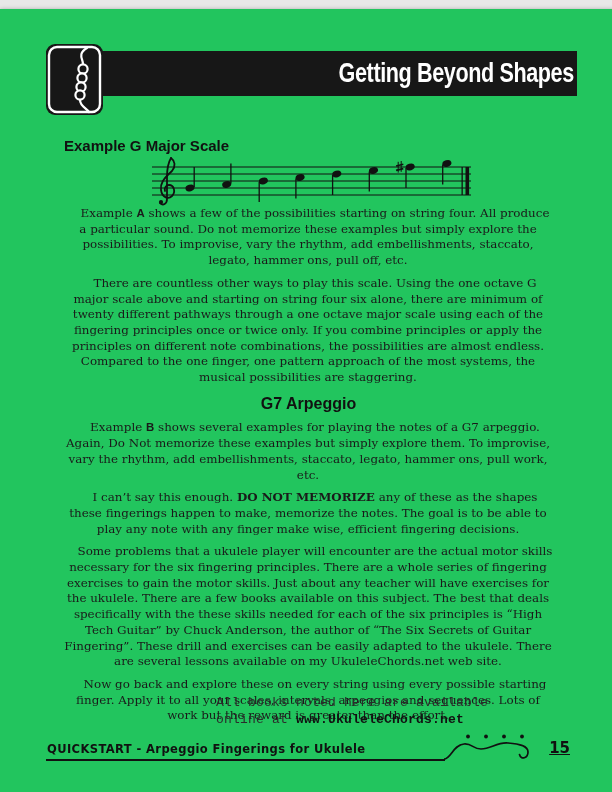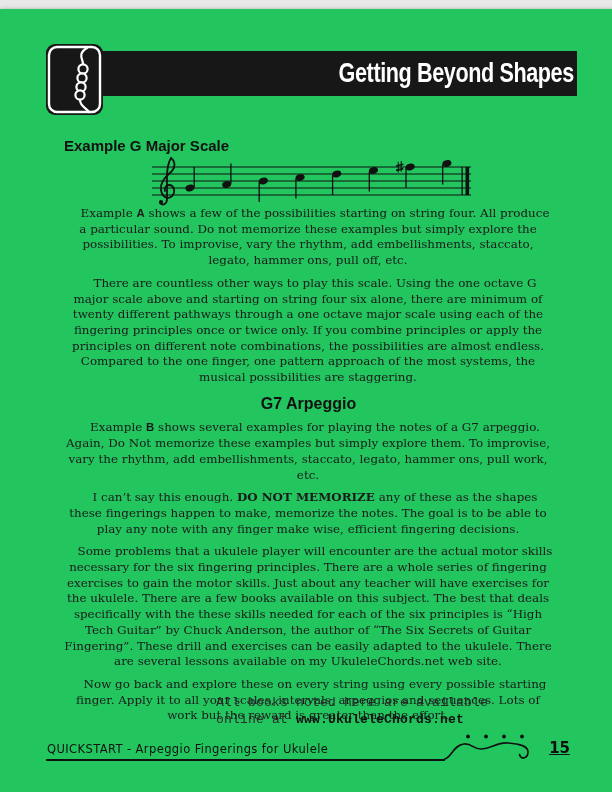--- a/index.html
+++ b/index.html
@@ -48,21 +48,21 @@
   
   .avail{
     position:absolute;left:216px;top:686px;
     font-family:Liberation Mono, monospace;font-size:13px;line-height:16.5px;
     color:#2b2b2b;letter-spacing:0.2px;
   }
   .avail .url{font-weight:bold;color:#111;}
   
   .footer-title{
     position:absolute;left:47px;top:733px;
-    font-family:"DejaVu Sans", sans-serif;font-weight:normal;font-size:11.5px;
+    font-family:"DejaVu Sans", sans-serif;font-weight:bold;font-size:11.5px;
     letter-spacing:0.4px;color:#111;white-space:nowrap;
   }
   .footer-rule{
     position:absolute;left:46px;top:750px;width:399px;height:2.4px;background:#111;
   }
   .uke-curve{position:absolute;left:444px;top:723px;}
   .page-num{
     position:absolute;left:540px;top:730px;width:30px;text-align:right;
     font-family:"DejaVu Sans", sans-serif;font-weight:bold;font-size:15px;color:#111;text-decoration:underline;
   }

